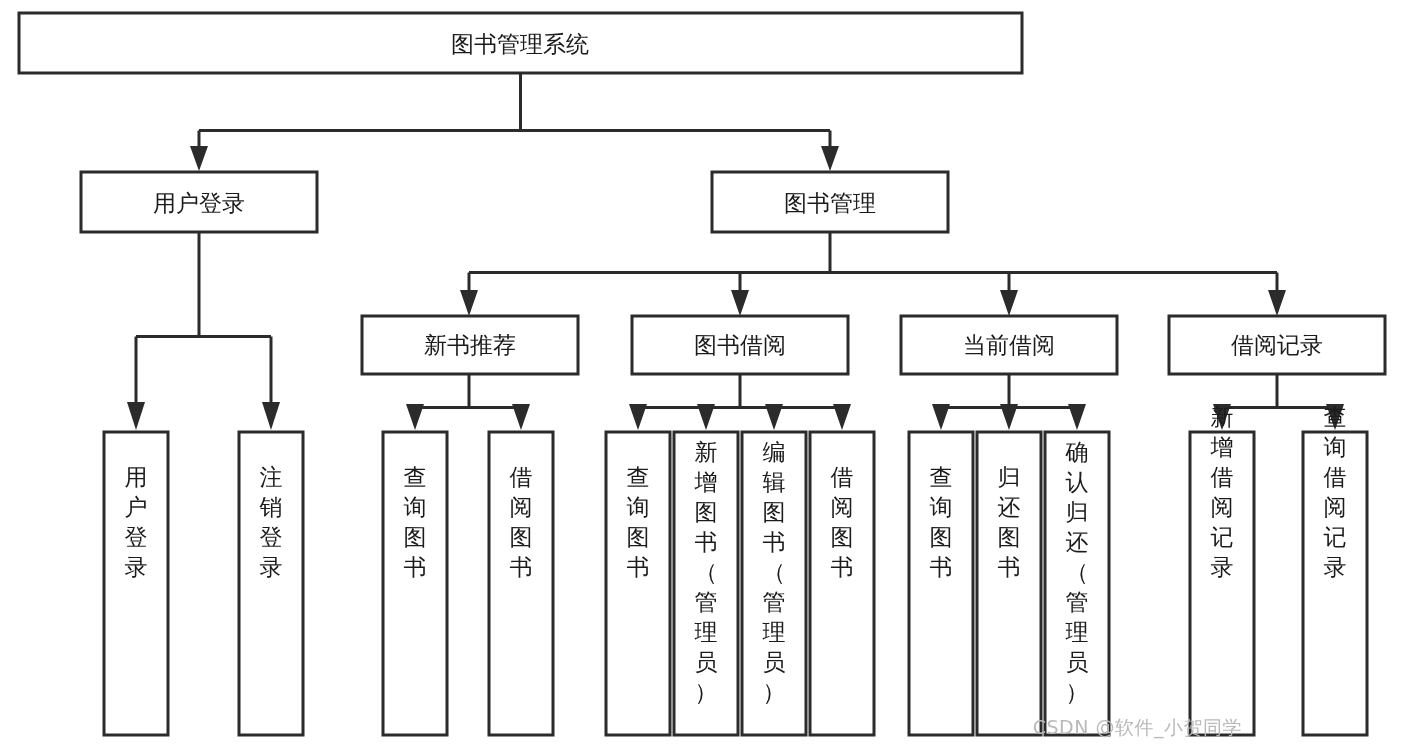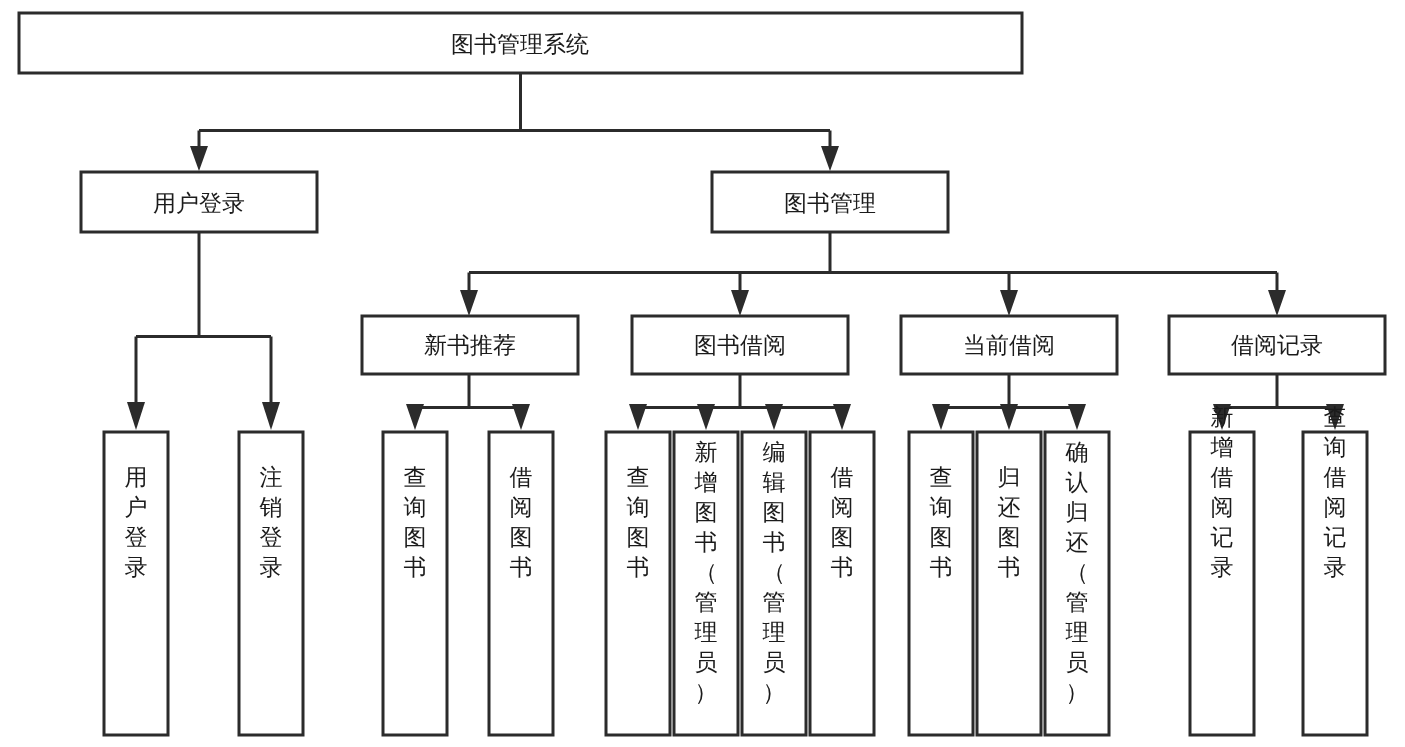--- a/index.html
+++ b/index.html
@@ -221,13 +221,14 @@
       <rect class="node-rect" x="1190" y="432" width="64" height="303"></rect>
       <text class="node-label-v" x="1222" y="500"><tspan x="1222" y="425" text-anchor="middle">新</tspan><tspan x="1222" y="455" text-anchor="middle">增</tspan><tspan x="1222" y="485" text-anchor="middle">借</tspan><tspan x="1222" y="515" text-anchor="middle">阅</tspan><tspan x="1222" y="545" text-anchor="middle">记</tspan><tspan x="1222" y="575" text-anchor="middle">录</tspan></text>
     </g>
     <g>
       <rect class="node-rect" x="1303" y="432" width="64" height="303"></rect>
       <text class="node-label-v" x="1335" y="500"><tspan x="1335" y="425" text-anchor="middle">查</tspan><tspan x="1335" y="455" text-anchor="middle">询</tspan><tspan x="1335" y="485" text-anchor="middle">借</tspan><tspan x="1335" y="515" text-anchor="middle">阅</tspan><tspan x="1335" y="545" text-anchor="middle">记</tspan><tspan x="1335" y="575" text-anchor="middle">录</tspan></text>
     </g>
 
   </svg>
 
+  <div class="watermark-text">CSDN @软件_小贺同学</div>
 </div>
 
 </body></html>

